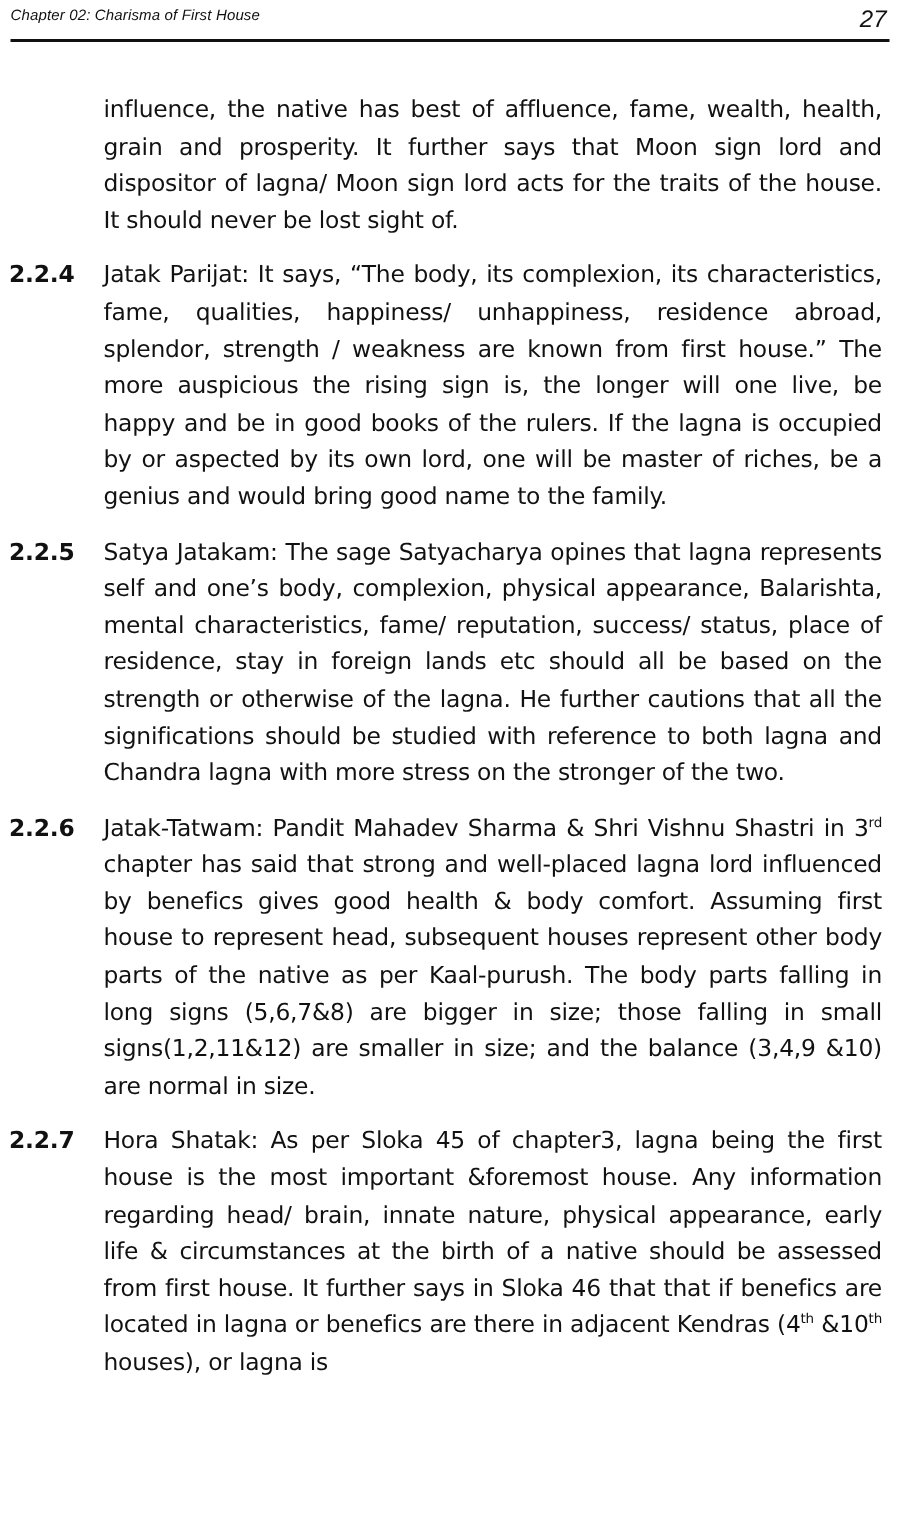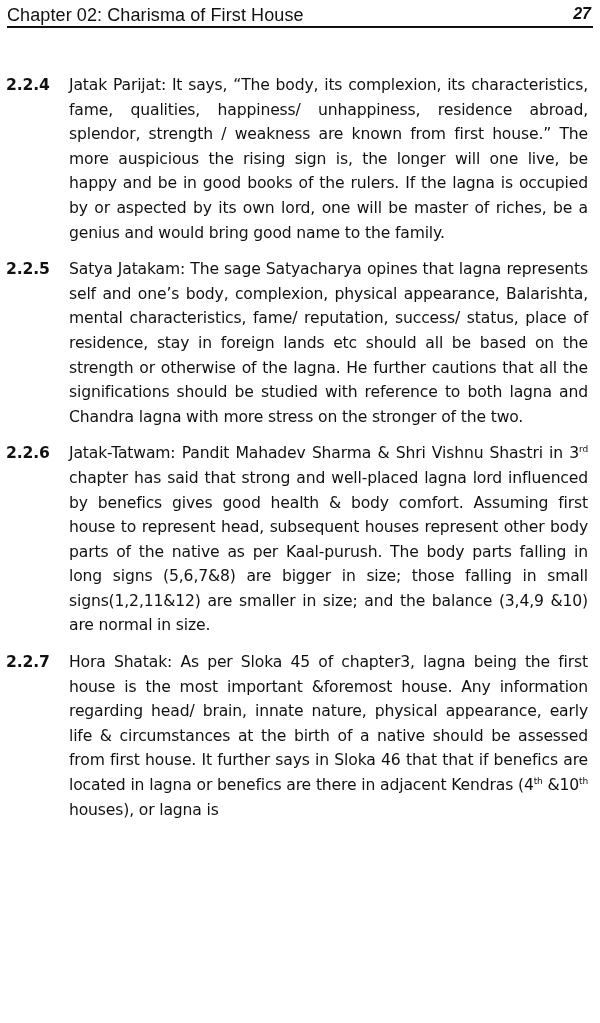--- a/index.html
+++ b/index.html
@@ -7,28 +7,27 @@
     width: 600px; height: 1023px; overflow: hidden; position: relative;
     color: #111111;
     font-family: "DejaVu Sans", sans-serif;
   }
   .header {
     position: absolute; left: 7px; right: 7px; top: 4px; height: 22px;
     border-bottom: 2px solid #111;
   }
   .header .title {
     position: absolute; left: 0; top: 1px;
-    font-family: "Liberation Sans", sans-serif; 
-    font-size: 18px; letter-spacing: 0.1px;
+    font-family: "Liberation Sans", sans-serif; font-style: italic;
+    font-size: 10px; letter-spacing: 0.1px;
   }
   .header .page {
     position: absolute; right: 2px; top: 1px;
     font-family: "Liberation Sans", sans-serif; font-style: italic;
     font-size: 16px;
-    font-weight: bold;
   }
   .content {
     position: absolute; left: 0; top: 61px; width: 600px;
   }
   .para {
     position: relative;
     padding-left: 69px; padding-right: 12px;
     font-size: 15.6px; line-height: 24.6px;
     text-align: justify;
     letter-spacing: -0.15px;
@@ -43,20 +42,23 @@
 </head>
 <body>
 
 <div class="header">
   <span class="title">Chapter 02: Charisma of First House</span>
   <span class="page">27</span>
 </div>
 
 <div class="content">
 
+  <div class="para">
+    <span>influence, the native has best of affluence, fame, wealth, health, grain and prosperity. It further says that Moon sign lord and dispositor of lagna/ Moon sign lord acts for the traits of the house. It should never be lost sight of.</span>
+  </div>
 
   <div class="gap"></div>
 
   <div class="para">
     <span class="num">2.2.4</span><b>Jatak Parijat:</b><span> It says, “The body, its complexion, its characteristics, fame, qualities, happiness/ unhappiness, residence abroad, splendor, strength / weakness are known from first house.” The more auspicious the rising sign is, the longer will one live, be happy and be in good books of the rulers. If the lagna is occupied by or aspected by its own lord, one will be master of riches, be a genius and would bring good name to the family.</span>
   </div>
 
   <div class="gap"></div>
 
   <div class="para">

